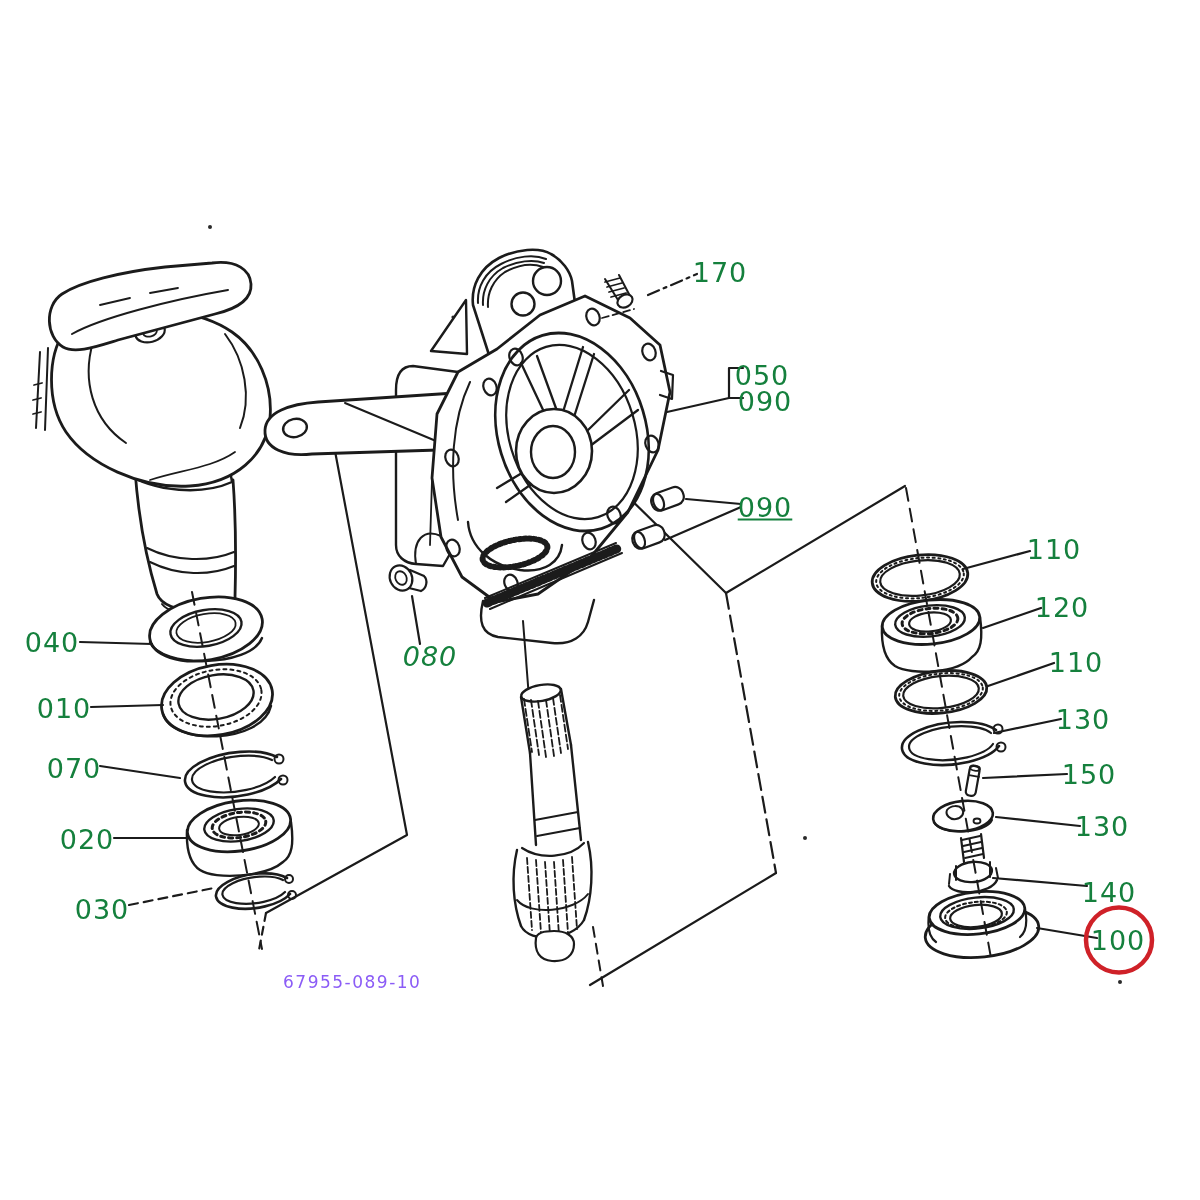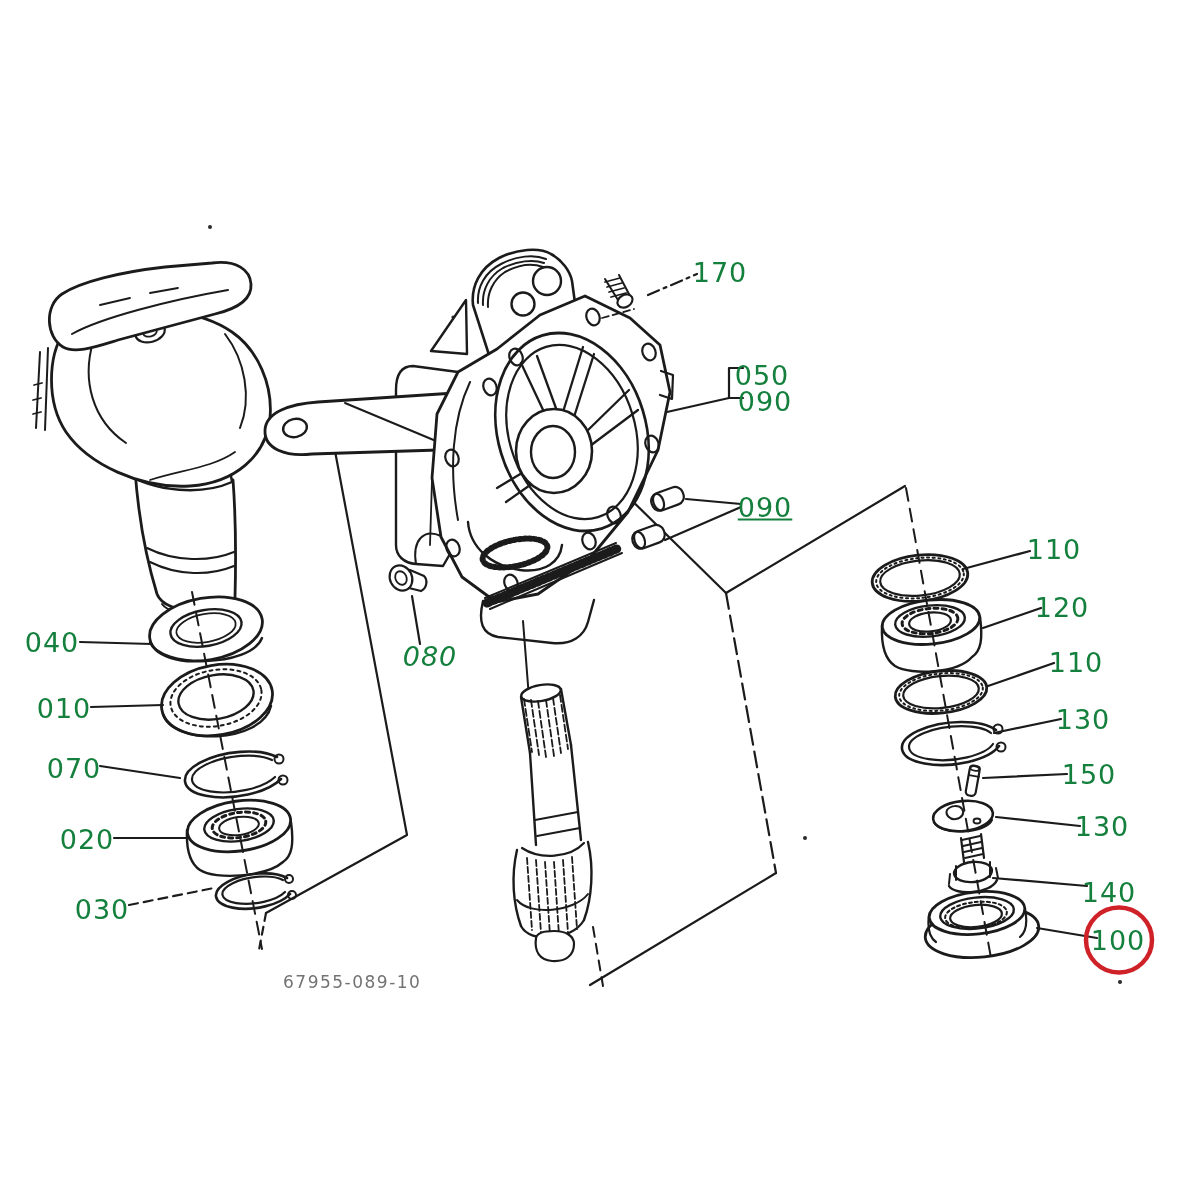--- a/index.html
+++ b/index.html
@@ -1,21 +1,21 @@
 <!DOCTYPE html>
 <html><head>
 <meta charset="utf-8">
 <style>
   html,body{margin:0;padding:0;background:#ffffff;}
   .stage{position:relative;width:1200px;height:1200px;background:#ffffff;overflow:hidden;
          font-family:"DejaVu Sans",sans-serif;}
   svg{position:absolute;left:0;top:0;}
   .callout{position:absolute;transform:translate(-50%,-50%);font-size:27px;color:#15803d;
            letter-spacing:1px;white-space:nowrap;user-select:none;}
-  .doc-number{position:absolute;font-size:17px;color:#737373;letter-spacing:1.5px;white-space:nowrap;}
+  .doc-number{position:absolute;font-size:17px;color:#8b5cf6;letter-spacing:1.5px;white-space:nowrap;}
   .lineart{stroke:#1b1b1b;fill:none;stroke-linecap:round;stroke-linejoin:round;}
   .fillwhite{fill:#ffffff;}
 </style>
 </head>
 <body>
 
 <div class="stage">
 
 <svg width="1200" height="1200" viewBox="0 0 1200 1200">
 

